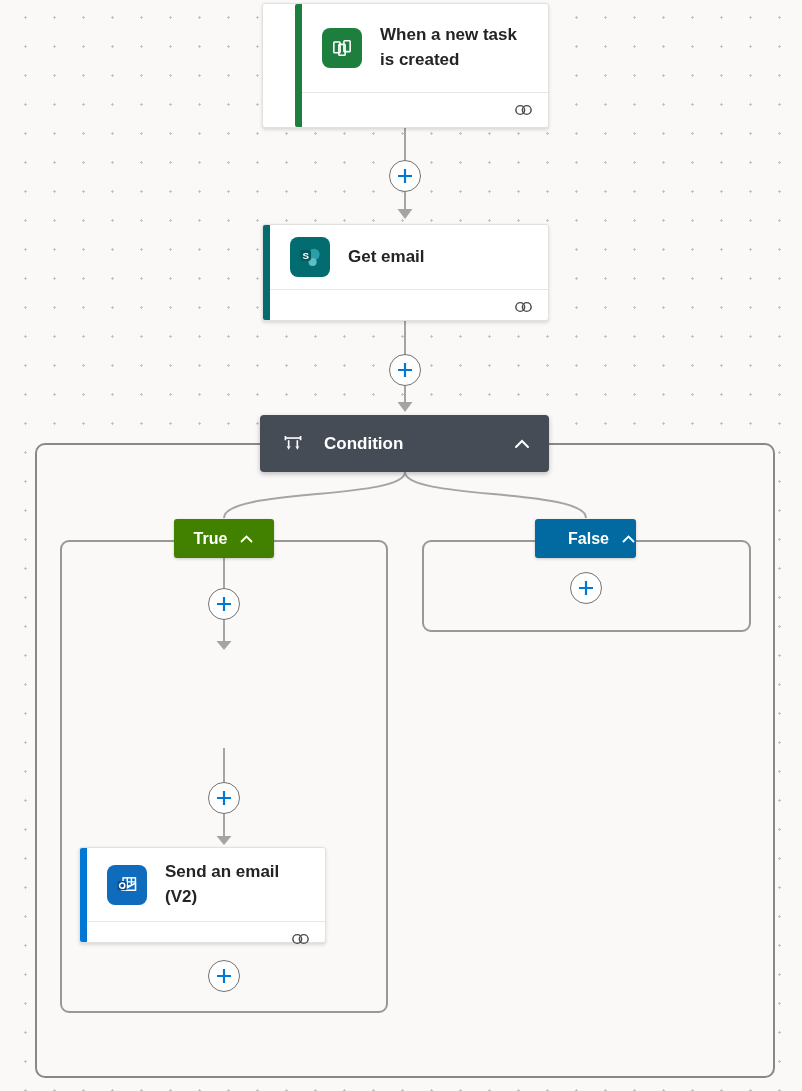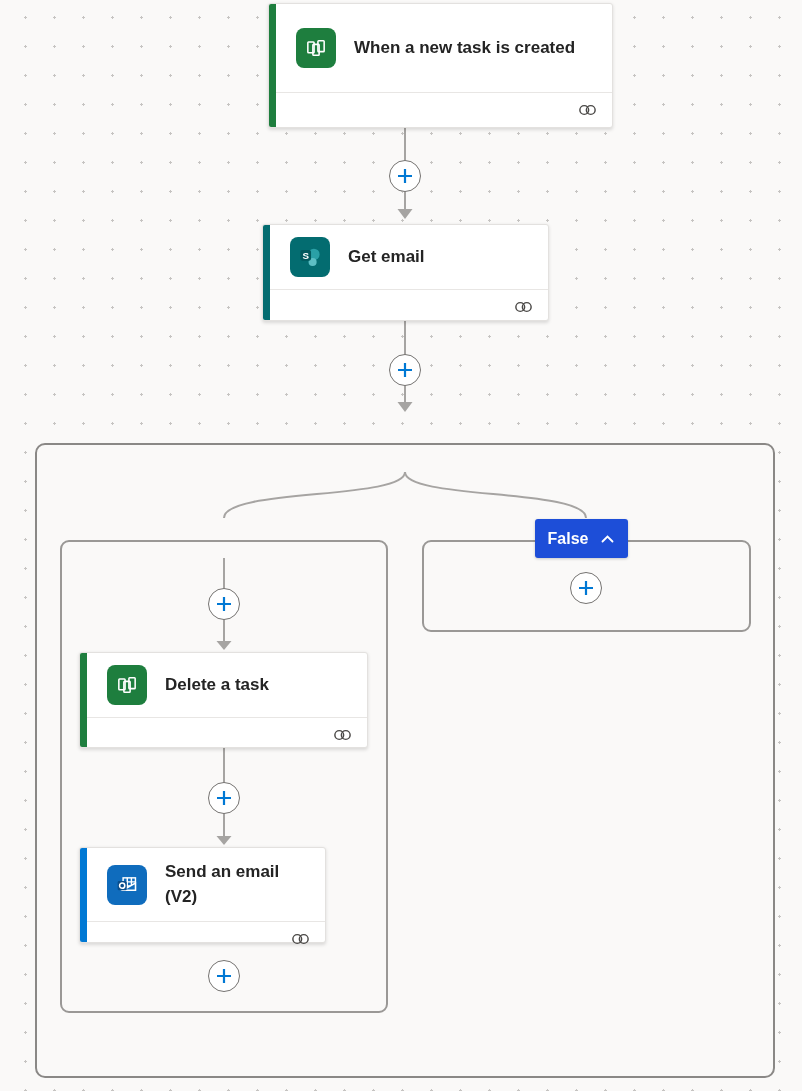--- a/index.html
+++ b/index.html
@@ -91,21 +91,21 @@
   .branch-label {
     position: absolute;
     height: 39px;
     display: flex; align-items: center; justify-content: center; gap: 12px;
     color: #FFFFFF; font-size: 16px; font-weight: 700;
     border-radius: 3px;
     z-index: 4; cursor: pointer;
     box-shadow: 0 1px 3px rgba(0,0,0,0.2);
   }
   .label-true  { left: 174px; top: 519px; width: 100px; background: #428000; }
-  .label-false { left: 535px; top: 519px; width: 93px; background: #1d4ed8; }
+  .label-false { left: 535px; top: 519px; width: 101px; background: #0369a1; justify-content: flex-end; }
 
   
   .add-btn {
     position: absolute;
     width: 32px; height: 32px;
     background: #FFFFFF;
     border: 1.5px solid #757371;
     border-radius: 50%;
     display: flex; align-items: center; justify-content: center;
     z-index: 3; cursor: pointer;
@@ -138,21 +138,21 @@
 
     <path class="line" d="M224 619 V 641"></path>
     <path class="arrow" d="M216.5 641 L231.5 641 L224 650 Z"></path>
 
     <path class="line" d="M224 748 V 783"></path>
 
     <path class="line" d="M224 813 V 836"></path>
     <path class="arrow" d="M216.5 836 L231.5 836 L224 845 Z"></path>
   </svg>
 
-  <div class="action-card" style="left:268px; top:3px; width:345px; height:125px;">
+  <div class="action-card" style="left:262px; top:3px; width:287px; height:125px;padding-left:32px;">
     <div class="accent accent-green"></div>
     <div class="card-body">
       <div class="card-title-row">
         <div class="connector-icon icon-planner">
           <svg width="24" height="24" viewBox="0 0 20 20" fill="none" stroke="#FFFFFF" stroke-width="1.3">
             <rect x="3.2" y="5" width="5.2" height="9" rx="0.6"></rect>
             <rect x="7.4" y="7" width="5.2" height="9" rx="0.6"></rect>
             <rect x="11.6" y="4" width="5.2" height="9" rx="0.6"></rect>
           </svg>
         </div>
@@ -199,51 +199,54 @@
       </div>
     </div>
   </div>
 
   <div class="add-btn" style="left:389px; top:354px;">
     <svg width="18" height="18" viewBox="0 0 18 18">
         <path d="M9 2 V16 M2 9 H16" stroke="#0078D4" stroke-width="2.2" fill="none"></path>
       </svg>
   </div>
 
-
+  <div class="condition-header">
+    <span style="display:flex;">
+      <svg width="26" height="26" viewBox="0 0 24 24" fill="none" stroke="#FFFFFF" stroke-width="1.5">
+        <path d="M5 6.5 H19"></path>
+        <path d="M5 4.5 V8.5 M19 4.5 V8.5"></path>
+        <path d="M8 8.5 V14"></path>
+        <path d="M16 8.5 V14"></path>
+        <path d="M6.2 14 L9.8 14 L8 17.2 Z" fill="#FFFFFF" stroke="none"></path>
+        <path d="M14.2 14 L17.8 14 L16 17.2 Z" fill="#FFFFFF" stroke="none"></path>
+      </svg>
+    </span>
+    <span class="condition-title">Condition</span>
+    <span style="display:flex;">
+      <svg width="18" height="12" viewBox="0 0 18 12">
+          <path d="M3 9 L9 3 L15 9" stroke="#FFFFFF" stroke-width="2" fill="none" stroke-linecap="round"></path>
+        </svg>
+    </span>
+  </div>
+
+  <div class="branch-label label-true">
+    <span>True</span>
+    <span style="display:flex;">
+      <svg width="15" height="10" viewBox="0 0 18 12">
+          <path d="M3 9 L9 3 L15 9" stroke="#FFFFFF" stroke-width="2.2" fill="none" stroke-linecap="round"></path>
+        </svg>
+    </span>
+  </div>
 
   <div class="add-btn" style="left:208px; top:588px;">
     <svg width="18" height="18" viewBox="0 0 18 18">
         <path d="M9 2 V16 M2 9 H16" stroke="#0078D4" stroke-width="2.2" fill="none"></path>
       </svg>
   </div>
 
-  <div class="action-card" style="left:79px; top:652px; width:289px; height:96px;">
-    <div class="accent accent-green"></div>
-    <div class="card-body">
-      <div class="card-title-row">
-        <div class="connector-icon icon-planner">
-          <svg width="24" height="24" viewBox="0 0 20 20" fill="none" stroke="#FFFFFF" stroke-width="1.3">
-            <rect x="3.2" y="5" width="5.2" height="9" rx="0.6"></rect>
-            <rect x="7.4" y="7" width="5.2" height="9" rx="0.6"></rect>
-            <rect x="11.6" y="4" width="5.2" height="9" rx="0.6"></rect>
-          </svg>
-        </div>
-        <div class="card-title">Delete a task</div>
-      </div>
-      <div class="card-footer">
-        <span class="link-icon">
-          <svg width="21" height="14" viewBox="0 0 22 14" fill="none" stroke="#4A4846" stroke-width="1.5">
-            <circle cx="7.6" cy="7" r="4.6"></circle>
-              <circle cx="14.4" cy="7" r="4.6"></circle>
-          </svg>
-        </span>
-      </div>
-    </div>
-  </div>
 
   <div class="add-btn" style="left:208px; top:782px;">
     <svg width="18" height="18" viewBox="0 0 18 18">
         <path d="M9 2 V16 M2 9 H16" stroke="#0078D4" stroke-width="2.2" fill="none"></path>
       </svg>
   </div>
 
   <div class="action-card" style="left:79px; top:847px; width:247px; height:96px;">
     <div class="accent accent-blue"></div>
     <div class="card-body">

